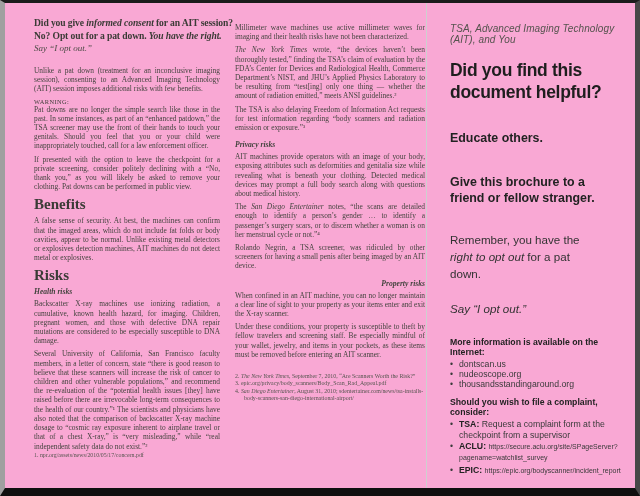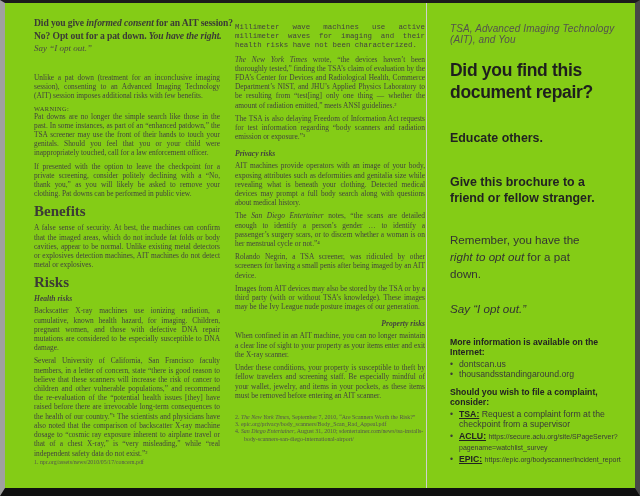--- a/index.html
+++ b/index.html
@@ -1,18 +1,18 @@
 <!DOCTYPE html>
 <html><head>
 <meta charset="utf-8">
 <style>
   html,body{margin:0;padding:0;background:#101010;}
   .frame{
     position:relative;width:640px;height:496px;box-sizing:border-box;
-    background:#84cc16;overflow:hidden;
+    background:#f9a8d4;overflow:hidden;
     border-top:3px solid #1b1b1b;border-bottom:8px solid #0f0f0f;
     border-left:5px solid #a0a0a0;border-right:5px solid #474747;
     font-family:"Liberation Serif","DejaVu Serif",serif;color:#44443f;
   }
   .divider{position:absolute;left:421px;top:0;bottom:0;width:1px;background:#cfcfcf;}
   .col{position:absolute;top:13px;}
   .col-left{left:29px;width:186px;}
   .col-mid{left:230px;width:190px;}
   .col-right{left:445px;width:180px;font-family:"Liberation Sans","DejaVu Sans",sans-serif;color:#2b2b2b;}
 
@@ -34,94 +34,94 @@
   .pass-block{font-weight:bold;font-size:12.4px;line-height:16.5px;margin-top:27px;color:#222;}
   .give-block{font-weight:bold;font-size:12.4px;line-height:16.5px;margin-top:27px;color:#222;max-width:166px;}
   .remember-block{font-size:11.6px;line-height:17px;margin-top:24px;color:#333;max-width:152px;}
   .say-right{font-style:italic;font-size:11.6px;margin-top:20px;color:#333;}
   .info-head{font-weight:bold;font-size:8.7px;color:#222;margin:0 0 2px 0;}
   .info-internet{margin-top:22px;}
   .info-complaint{margin-top:8px;}
   ul.plain{list-style:none;margin:0;padding:0;}
   ul.plain li{position:relative;padding-left:9px;font-size:8.7px;line-height:10.3px;color:#3a3a3a;}
   ul.plain li::before{content:"•";position:absolute;left:0;top:0;}
-  .c-label{font-weight:bold;color:#222;text-decoration:underline;}
+  .c-label{font-weight:bold;color:#222;}
   .c-url{font-size:7px;letter-spacing:0;}
   li.spaced{margin-bottom:1px;}
 </style>
 </head>
 <body>
 
 <div class="frame">
   <div class="divider"></div>
 
   <section class="col col-left">
     <div class="headline"><span>Did you give </span><em>informed consent</em><span> for an AIT session?</span></div>
     <div class="headline"><span>No? Opt out for a pat down. </span><em>You have the right.</em></div>
     <div class="say-left">Say “I opt out.”</div>
 
-    <p class="body-p" style="margin-top:18px;">Unlike a pat down (treatment for an inconclusive imaging session), consenting to an Advanced Imaging Technology (AIT) session imposes additional risks with few benefits.</p>
+    <p class="body-p" style="margin-top:11px;">Unlike a pat down (treatment for an inconclusive imaging session), consenting to an Advanced Imaging Technology (AIT) session imposes additional risks with few benefits.</p>
 
     <p class="warning-label">WARNING:</p>
     <p class="body-p">Pat downs are no longer the simple search like those in the past. In some instances, as part of an “enhanced patdown,” the TSA screener may use the front of their hands to touch your genitals. Should you feel that you or your child were inappropriately touched, call for a law enforcement officer.</p>
 
     <p class="body-p">If presented with the option to leave the checkpoint for a private screening, consider politely declining with a “No, thank you,” as you will likely be asked to remove your clothing. Pat downs can be performed in public view.</p>
 
     <h2 class="sec-head">Benefits</h2>
     <p class="body-p">A false sense of security. At best, the machines can confirm that the imaged areas, which do not include fat folds or body cavities, appear to be normal. Unlike existing metal detectors or explosives detection machines, AIT machines do not detect metal or explosives.</p>
 
     <h2 class="sec-head">Risks</h2>
     <h3 class="sub-head">Health risks</h3>
     <p class="body-p">Backscatter X-ray machines use ionizing radiation, a cumulative, known health hazard, for imaging. Children, pregnant women, and those with defective DNA repair mutations are considered to be especially susceptible to DNA damage.</p>
     <p class="body-p" style="margin-bottom:1px;">Several University of California, San Francisco faculty members, in a letter of concern, state “there is good reason to believe that these scanners will increase the risk of cancer to children and other vulnerable populations,” and recommend the re-evaluation of the “potential health issues [they] have raised before there are irrevocable long-term consequences to the health of our country.”¹ The scientists and physicians have also noted that the comparison of backscatter X-ray machine dosage to “cosmic ray exposure inherent to airplane travel or that of a chest X-ray,” is “very misleading,” while “real independent safety data do not exist.”²</p>
     <div class="footnote">1. npr.org/assets/news/2010/05/17/concern.pdf</div>
   </section>
 
   <section class="col col-mid">
-    <p class="body-p" style="margin-top:7px;font-family:Liberation Mono, monospace;">Millimeter wave machines use active millimeter waves for imaging and their health risks have not been characterized.</p>
+    <p class="body-p" style="margin-top:7px;">Millimeter wave machines use active millimeter waves for imaging and their health risks have not been characterized.</p>
 
     <p class="body-p"><em>The New York Times</em><span> wrote, “the devices haven’t been thoroughly tested,” finding the TSA’s claim of evaluation by the FDA’s Center for Devices and Radiological Health, Commerce Department’s NIST, and JHU’s Applied Physics Laboratory to be resulting from “test[ing] only one thing — whether the amount of radiation emitted,” meets ANSI guidelines.²</span></p>
 
     <p class="body-p">The TSA is also delaying Freedom of Information Act requests for test information regarding “body scanners and radiation emission or exposure.”³</p>
 
     <h3 class="sub-head" style="margin-top:8px;">Privacy risks</h3>
     <p class="body-p">AIT machines provide operators with an image of your body, exposing attributes such as deformities and genitalia size while revealing what is beneath your clothing. Detected medical devices may prompt a full body search along with questions about medical history.</p>
     <p class="body-p"><span>The </span><em>San Diego Entertainer</em><span> notes, “the scans are detailed enough to identify a person’s gender … to identify a passenger’s surgery scars, or to discern whether a woman is on her menstrual cycle or not.”⁴</span></p>
     <p class="body-p">Rolando Negrin, a TSA screener, was ridiculed by other screeners for having a small penis after being imaged by an AIT device.</p>
-    <p class="body-p">Images from AIT devices may also be stored by the TSA or by a third party (with or without TSA’s knowledge). These images may be the Ivy League nude posture images of our generation.</p>
 
     <h3 class="sub-head" style="margin-top:8px;text-align:right;">Property risks</h3>
     <p class="body-p">When confined in an AIT machine, you can no longer maintain a clear line of sight to your property as your items enter and exit the X-ray scanner.</p>
     <p class="body-p">Under these conditions, your property is susceptible to theft by fellow travelers and screening staff. Be especially mindful of your wallet, jewelry, and items in your pockets, as these items must be removed before entering an AIT scanner.</p>
 
     <div class="footnote fn-gap">
       <div class="fn-row"><span>2. </span><em>The New York Times</em><span>, September 7, 2010, “Are Scanners Worth the Risk?”</span></div>
       <div class="fn-row"><span>3. </span><span>epic.org/privacy/body_scanners/Body_Scan_Rad_Appeal.pdf</span></div>
       <div class="fn-row"><span>4. </span><em>San Diego Entertainer</em><span>, August 31, 2010; sdentertainer.com/news/tsa-installs-body-scanners-san-diego-international-airport/</span></div>
     </div>
   </section>
 
   <section class="col col-right">
     <div class="kicker">TSA, Advanced Imaging Technology (AIT), and You</div>
-    <h1 class="big-title">Did you find this document repair?</h1>
+    <h1 class="big-title">Did you find this document helpful?</h1>
 
     <div class="pass-block">
       <div>Educate others.</div>
     </div>
 
     <div class="give-block">Give this brochure to a friend or fellow stranger.</div>
 
     <div class="remember-block"><span>Remember, you have the </span><em>right to opt out</em><span> for a pat down.</span></div>
 
     <div class="say-right">Say “I opt out.”</div>
 
     <div class="info-internet">
       <div class="info-head">More information is available on the Internet:</div>
       <ul class="plain">
         <li>dontscan.us</li>
+        <li>nudeoscope.org</li>
         <li>thousandsstandingaround.org</li>
       </ul>
     </div>
 
     <div class="info-complaint">
       <div class="info-head">Should you wish to file a complaint, consider:</div>
       <ul class="plain">
         <li class="spaced"><span class="c-label">TSA:</span> <span>Request a complaint form at the checkpoint from a supervisor</span></li>
         <li class="spaced"><span class="c-label">ACLU:</span> <span class="c-url">https://secure.aclu.org/site/SPageServer?pagename=watchlist_survey</span></li>
         <li class="spaced"><span class="c-label">EPIC:</span> <span class="c-url">https://epic.org/bodyscanner/incident_report</span></li>

